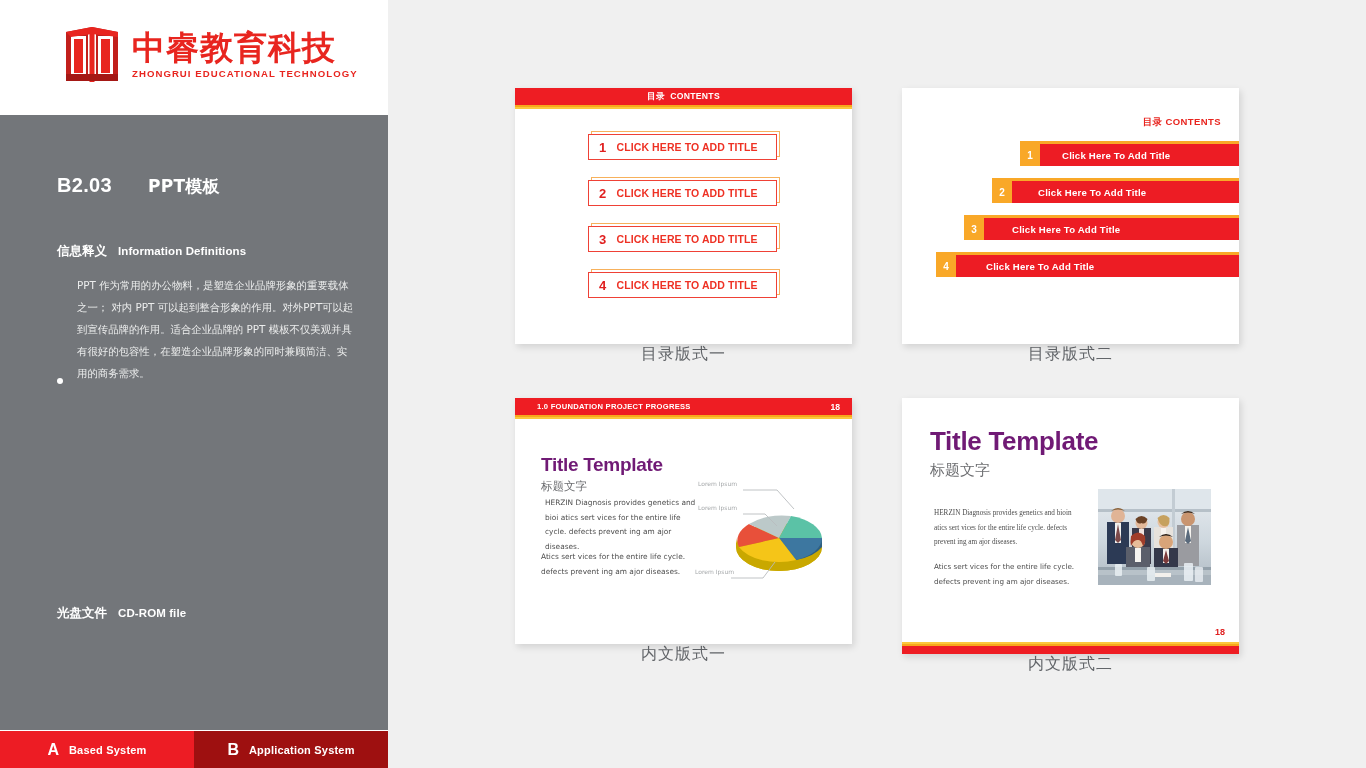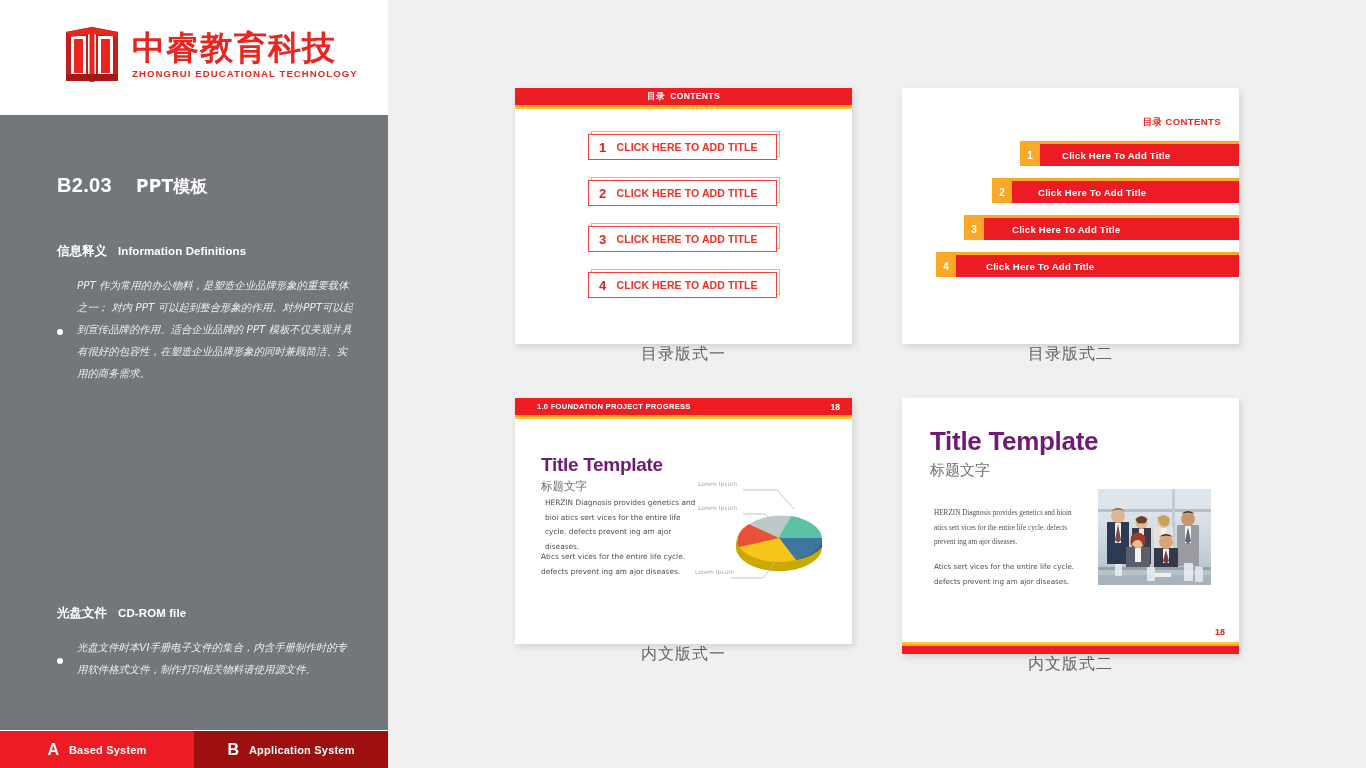--- a/index.html
+++ b/index.html
@@ -44,34 +44,34 @@
     width: 388px; height: 615px;
     background: #73767a;
   }
   .doc-code {
     position: absolute; left: 57px; top: 59px;
     color: #ffffff;
     font-size: 20px; font-weight: 700; letter-spacing: .3px;
   }
   .doc-code .cn {
     font-family: "DejaVu Sans", sans-serif;
-    font-size: 17px; margin-left: 24px; font-weight: 700; text-align: right;
+    font-size: 17px; margin-left: 36px; font-weight: 700; text-align: right;
   }
 
   .sec { position: absolute; left: 57px; width: 300px; }
   .sec-head {
     color: #ffffff; font-size: 12.5px; font-weight: 700;
     margin-bottom: 14px; white-space: nowrap;
   }
   .sec-head .cn {
     font-family: "DejaVu Sans", sans-serif; font-size: 12.5px;
   }
   .sec-head .en { margin-left: 11px; font-size: 11.5px; letter-spacing: .1px; }
 
-  .bullet-row { display: flex; align-items: center; font-style: italic; }
+  .bullet-row { display: flex; align-items: flex-end; }
   .dot {
     width: 6px; height: 6px; border-radius: 50%;
     background: #ffffff; flex: 0 0 6px; margin-top: 6px;
   }
   .para {
     color: #eceded; font-size: 10.4px; line-height: 22px;
     font-family: "DejaVu Sans", sans-serif;
   }
   .para.indent { margin-left: 14px; }
   .kv { color: #eceded; font-size: 10.4px; line-height: 24px;
@@ -235,24 +235,20 @@
           <div class="dot"></div>
           <div class="para indent">PPT 作为常用的办公物料，是塑造企业品牌形象的重要载体之一； 对内 PPT 可以起到整合形象的作用。对外PPT可以起到宣传品牌的作用。适合企业品牌的 PPT 模板不仅美观并具有很好的包容性，在塑造企业品牌形象的同时兼顾简洁、实用的商务需求。</div>
         </div>
       </div>
 
 
       <div class="sec" style="top:490px;">
         <div class="sec-head">
           <span class="cn">光盘文件</span><span class="en">CD-ROM  file</span>
         </div>
-        <div class="bullet-row">
-          <div class="dot"></div>
-          <div class="para indent">光盘文件时本VI手册电子文件的集合，内含手册制作时的专用软件格式文件，制作打印相关物料请使用源文件。</div>
-        </div>
       </div>
 
     </div>
 
     <div class="bottom-nav">
       <div class="nav-a">
         <span class="nav-letter">A</span>
         <span class="nav-label">Based System</span>
       </div>
       <div class="nav-b">

